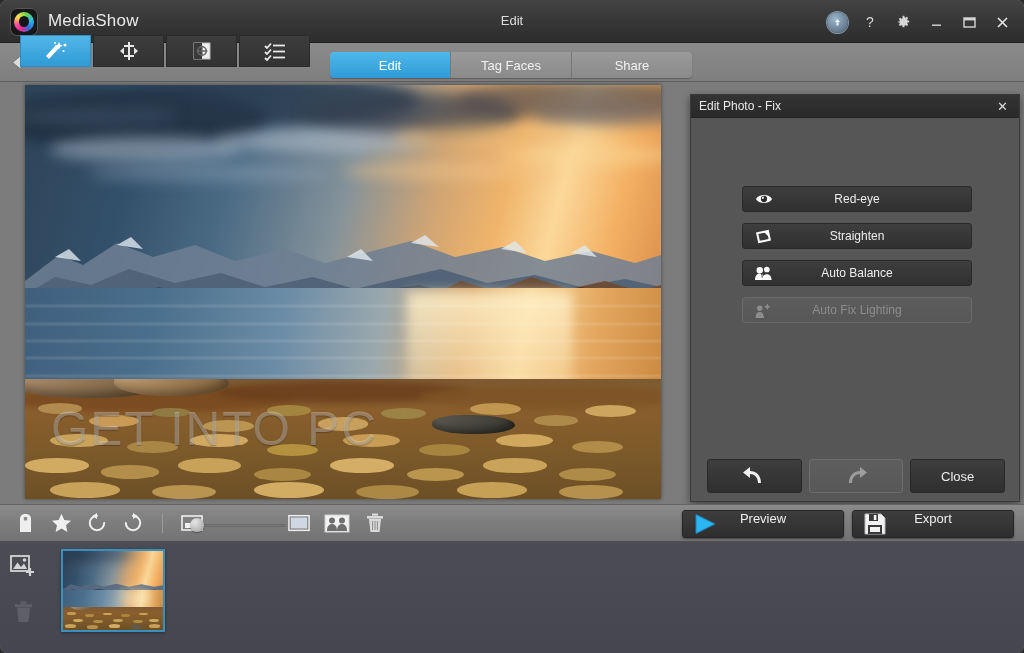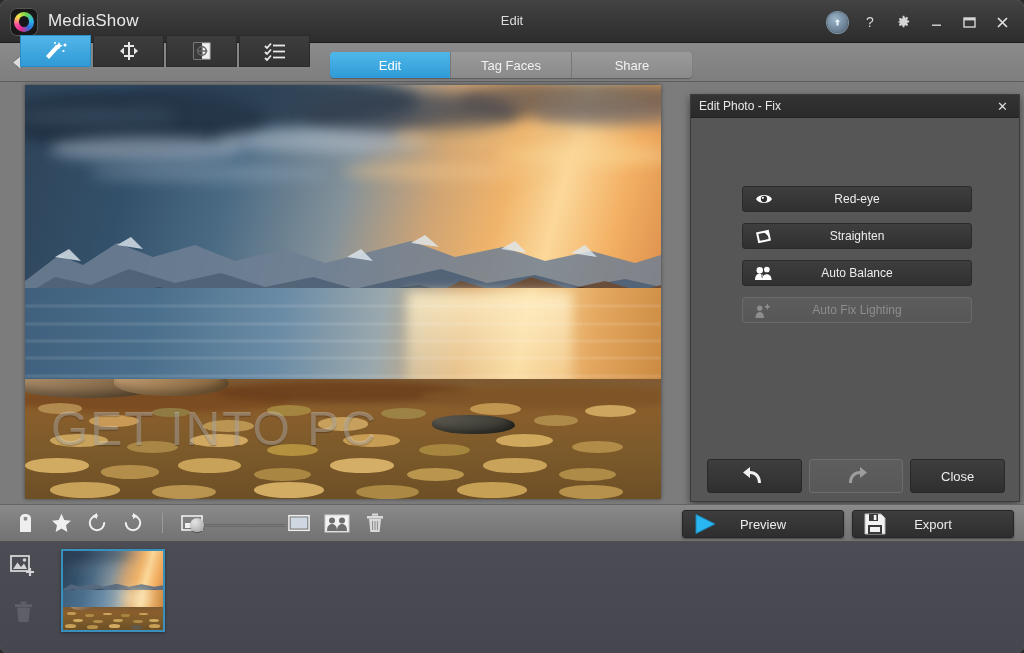--- a/index.html
+++ b/index.html
@@ -249,21 +249,21 @@
     background: radial-gradient(circle at 35% 30%, #e6e6e6, #b4b4b4 70%, #9a9a9a 100%);
     box-shadow: 0 1px 1px rgba(0,0,0,.35);
     cursor: default;
   }
   .tools-right-icons { position: absolute; left: 286px; top: 7px; display: flex; align-items: center; gap: 14px; }
   .action-btns { position: absolute; right: 10px; top: 5px; display: flex; gap: 8px; }
   .act-btn {
     position: relative; width: 162px; height: 28px; border-radius: 3px;
     background: linear-gradient(180deg,#3d3d3d 0%,#2e2e2e 100%);
     border: 1px solid #262626;
-    display: flex; align-items: center; justify-content: center;
+    display: flex; justify-content: center;
     font-size: 13px; color: #ededed; cursor: default;
     box-shadow: 0 1px 2px rgba(0,0,0,.4);
   }
   .act-btn .act-ico { position: absolute; left: 11px; top: 50%; transform: translateY(-50%); display: flex; }
 
   
   .filmstrip {
     position: absolute; top: 542px; left: 0; width: 1024px; height: 111px;
     background: linear-gradient(180deg,#4c4c54 0%,#464650 100%);
     border-bottom-left-radius: 7px; border-bottom-right-radius: 7px;

